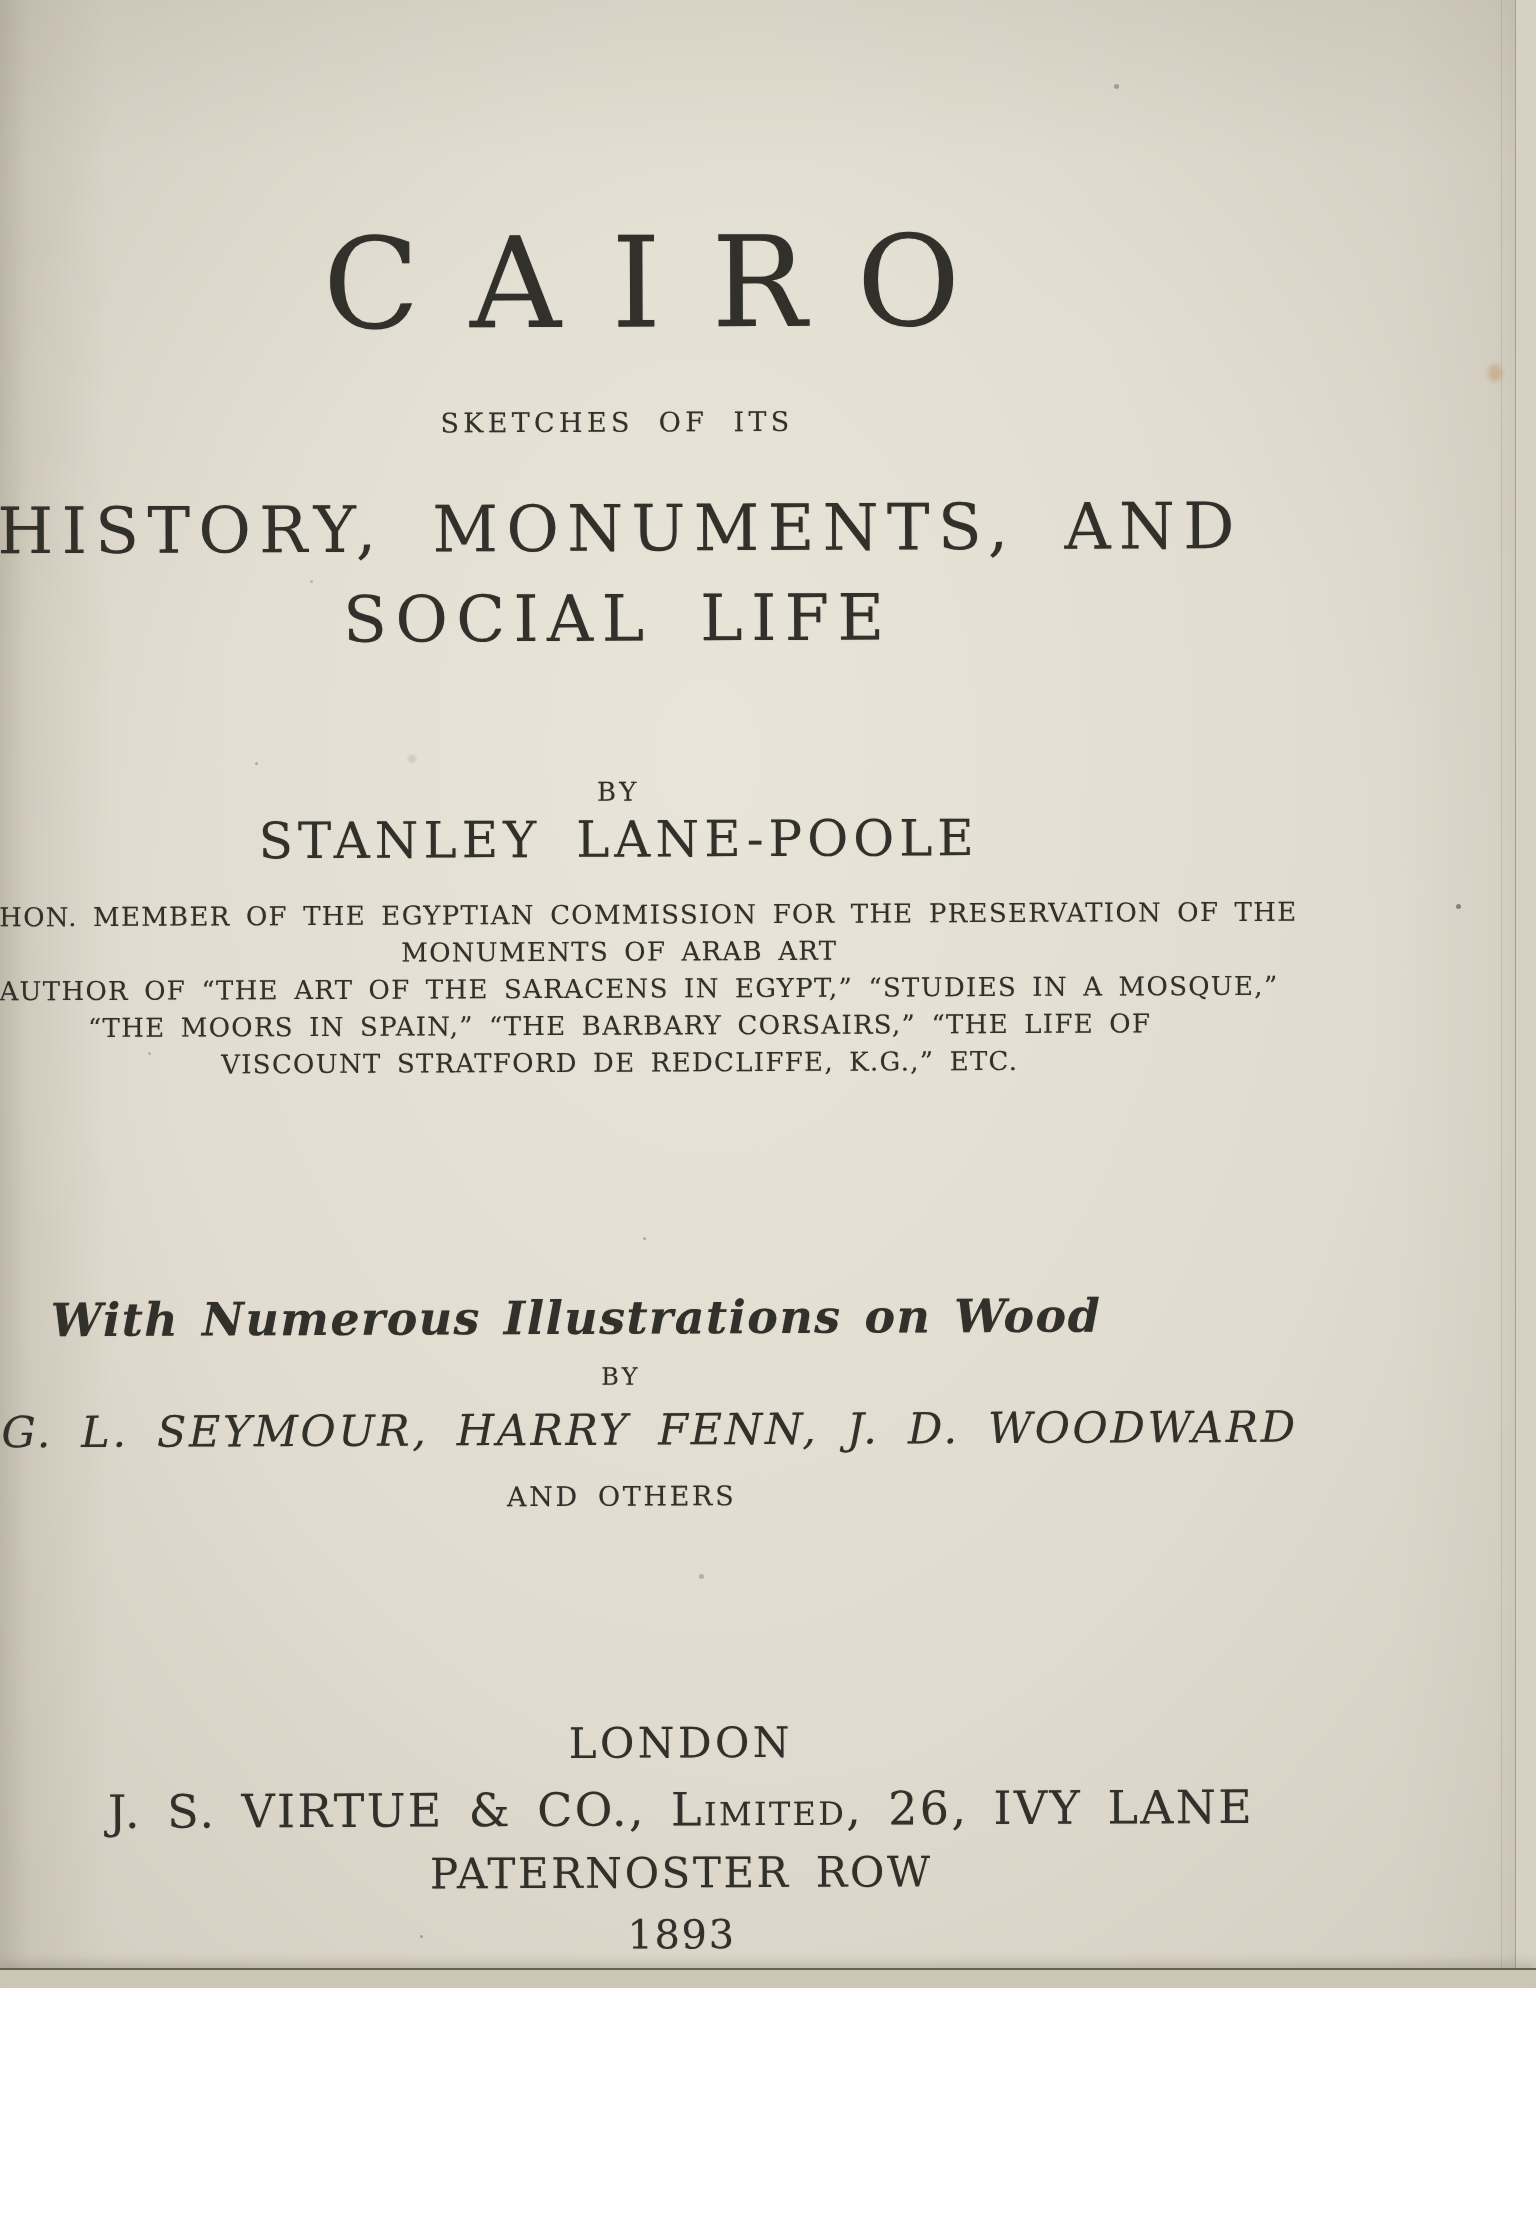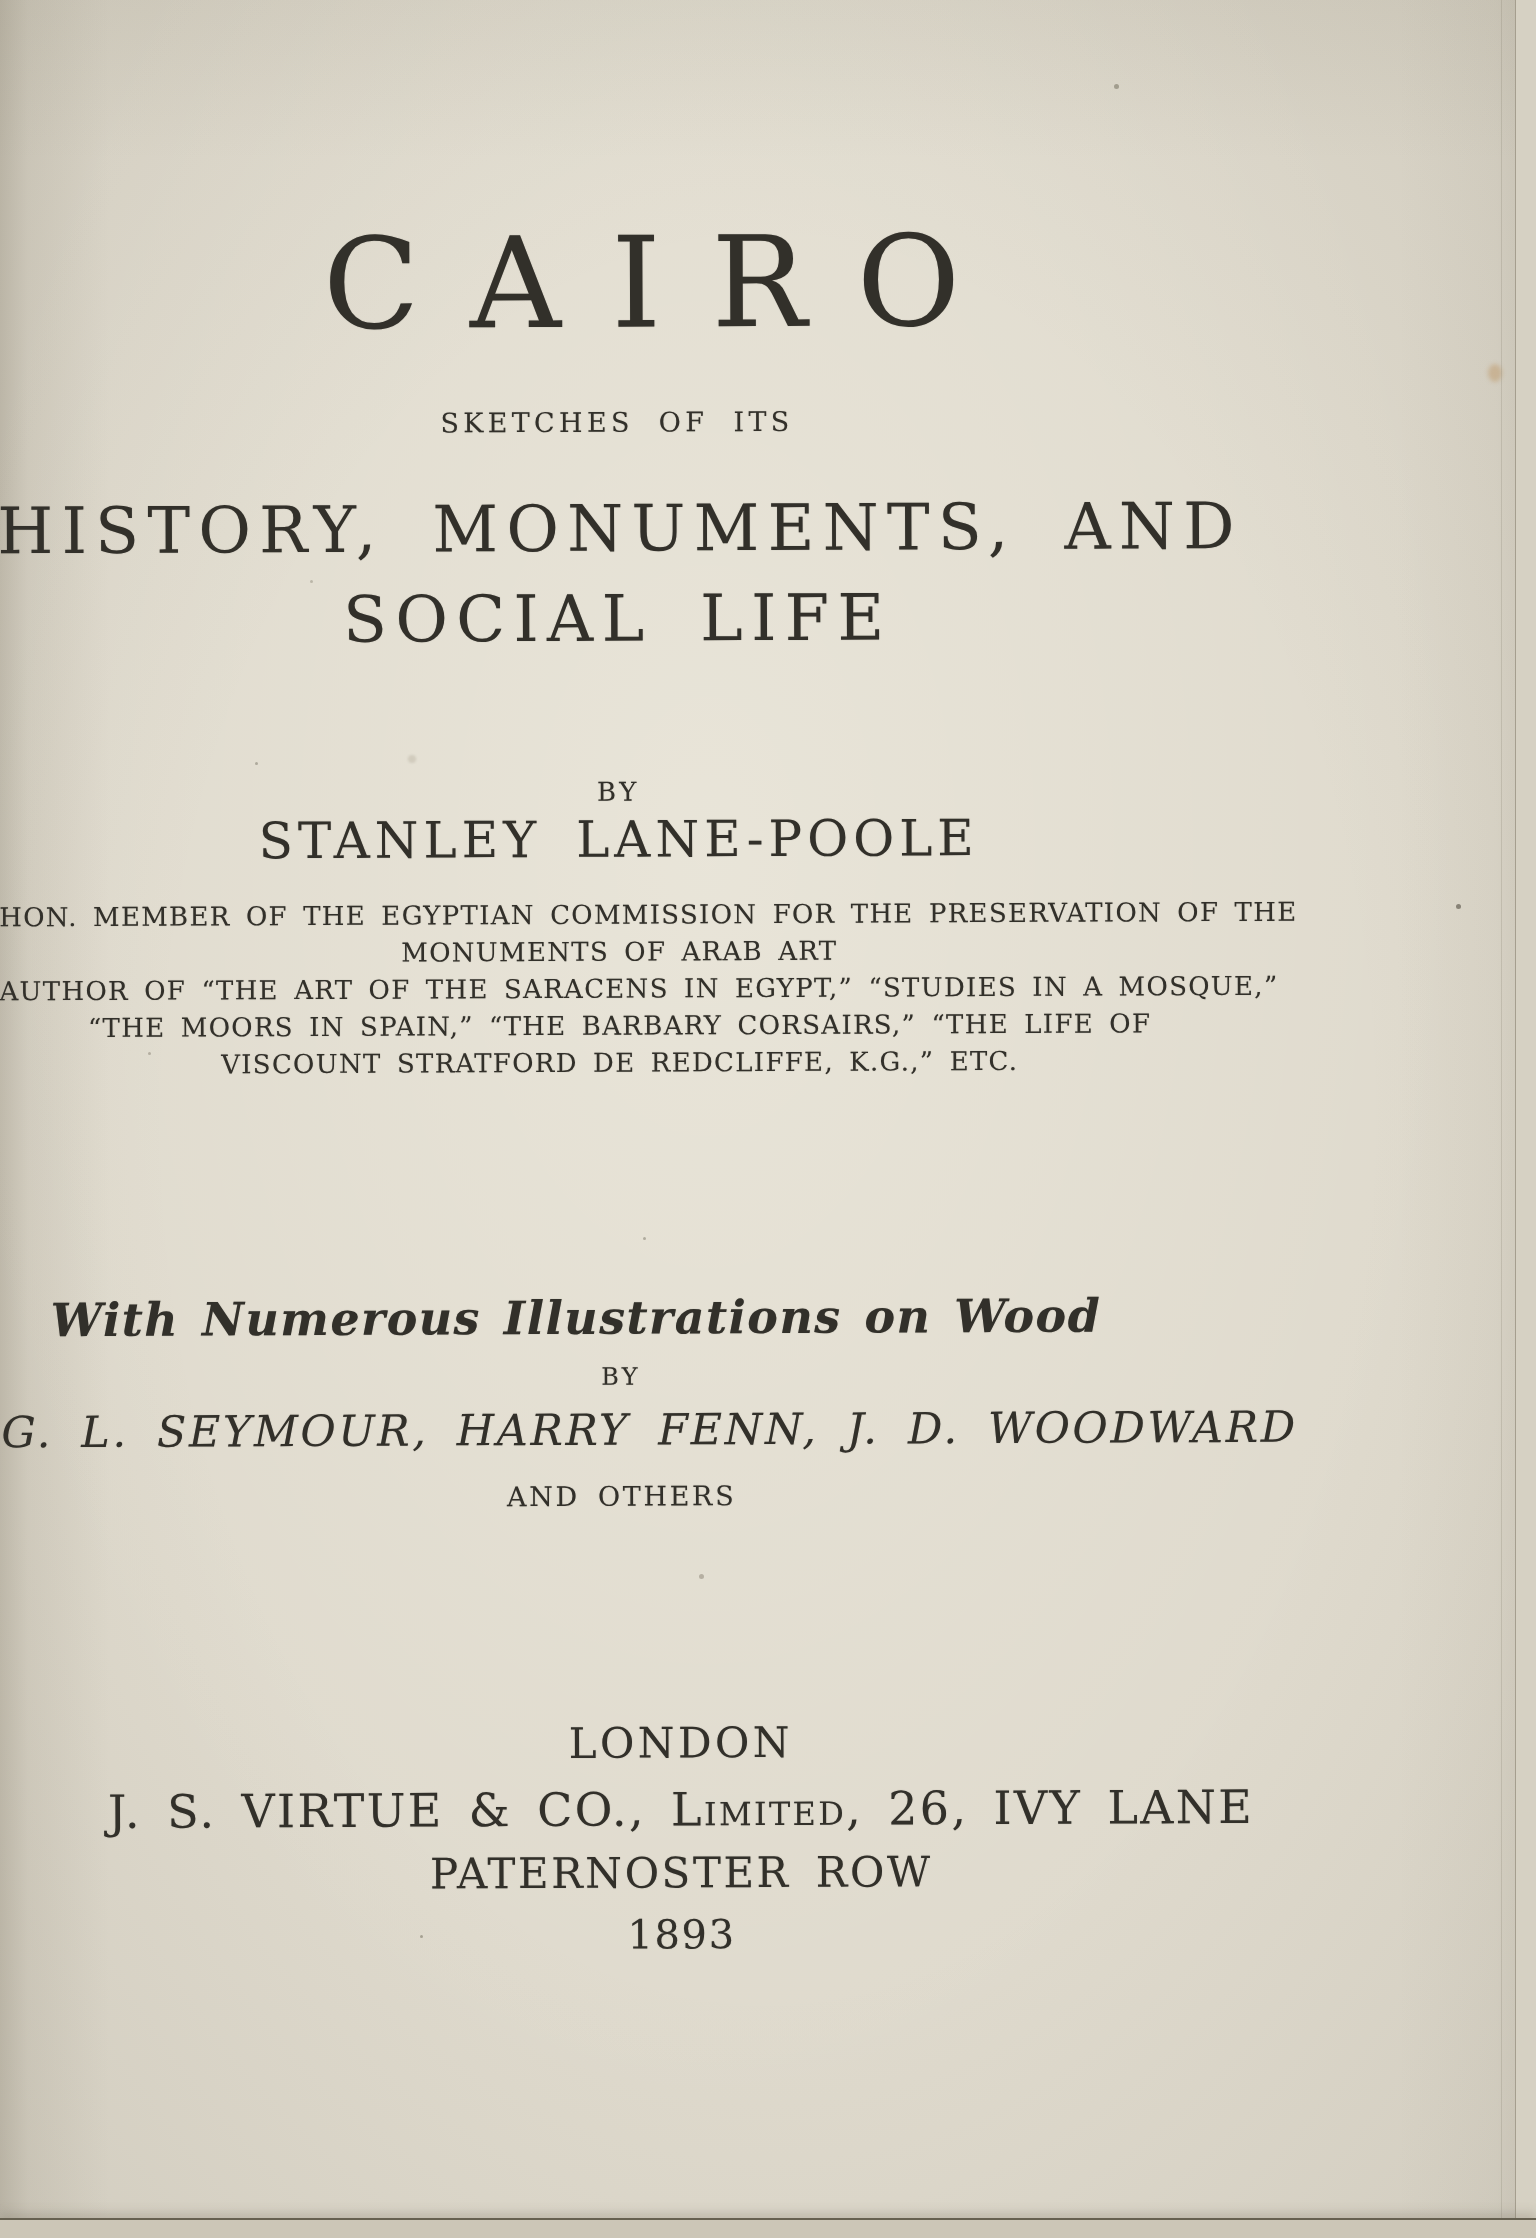--- a/index.html
+++ b/index.html
@@ -6,21 +6,21 @@
     margin: 0;
     padding: 0;
     width: 1536px;
     height: 2238px;
     overflow: hidden;
     font-family: "DejaVu Serif", "Liberation Serif", serif;
   }
   .photo {
     position: relative;
     width: 1536px;
-    height: 2238px;
+    height: 1988px;
     background-color: #dfdacd;
     background-image:
       radial-gradient(ellipse at 46% 38%, rgba(255,253,243,0.30), rgba(255,253,243,0) 65%),
       linear-gradient(90deg, rgba(125,117,99,0.30) 0px, rgba(125,117,99,0.12) 28px, rgba(125,117,99,0.0) 110px),
       linear-gradient(270deg, rgba(118,110,93,0.16) 0px, rgba(118,110,93,0.05) 40px, rgba(118,110,93,0.0) 140px),
       linear-gradient(180deg, rgba(138,132,112,0.10) 0px, rgba(138,132,112,0.0) 160px),
       radial-gradient(ellipse at 50% 50%, rgba(0,0,0,0) 55%, rgba(100,94,78,0.10) 100%);
   }
   
   .fore-edge {

